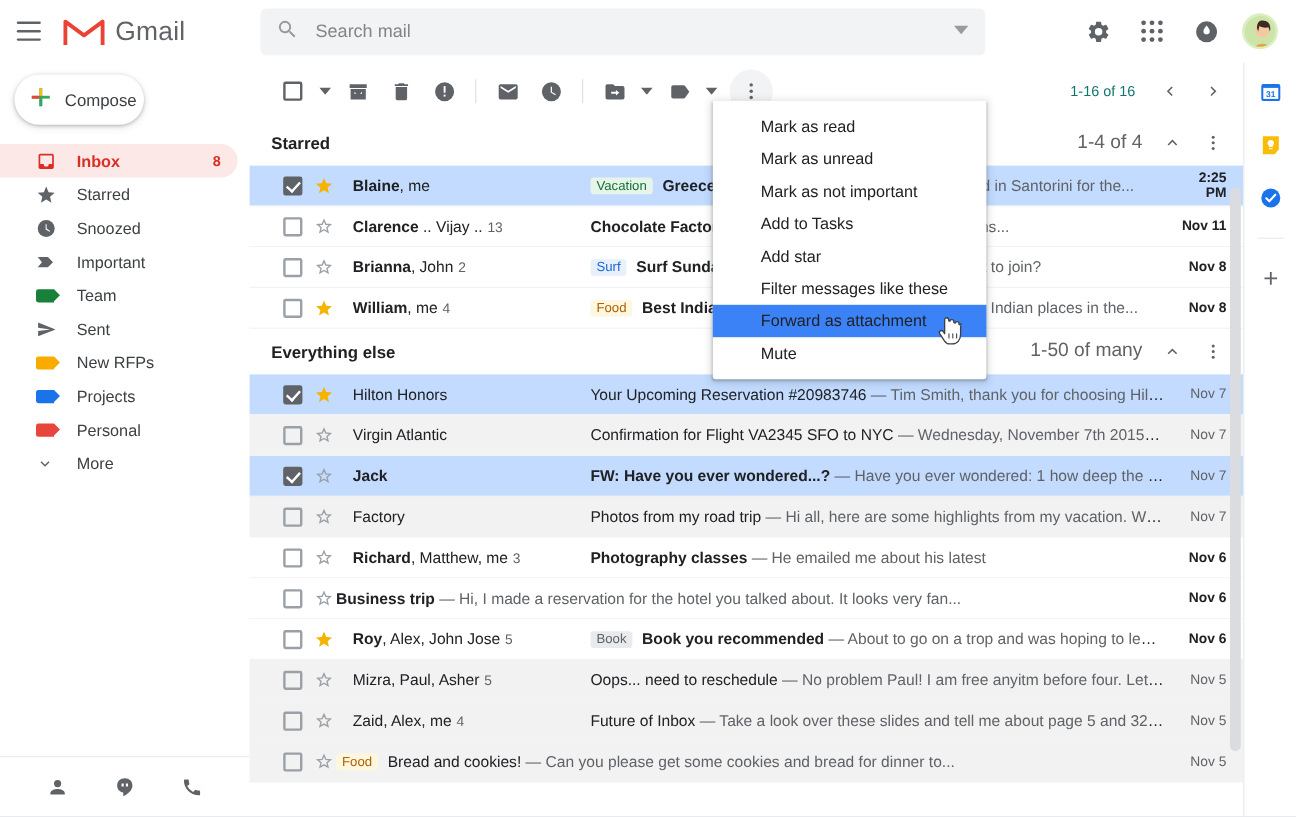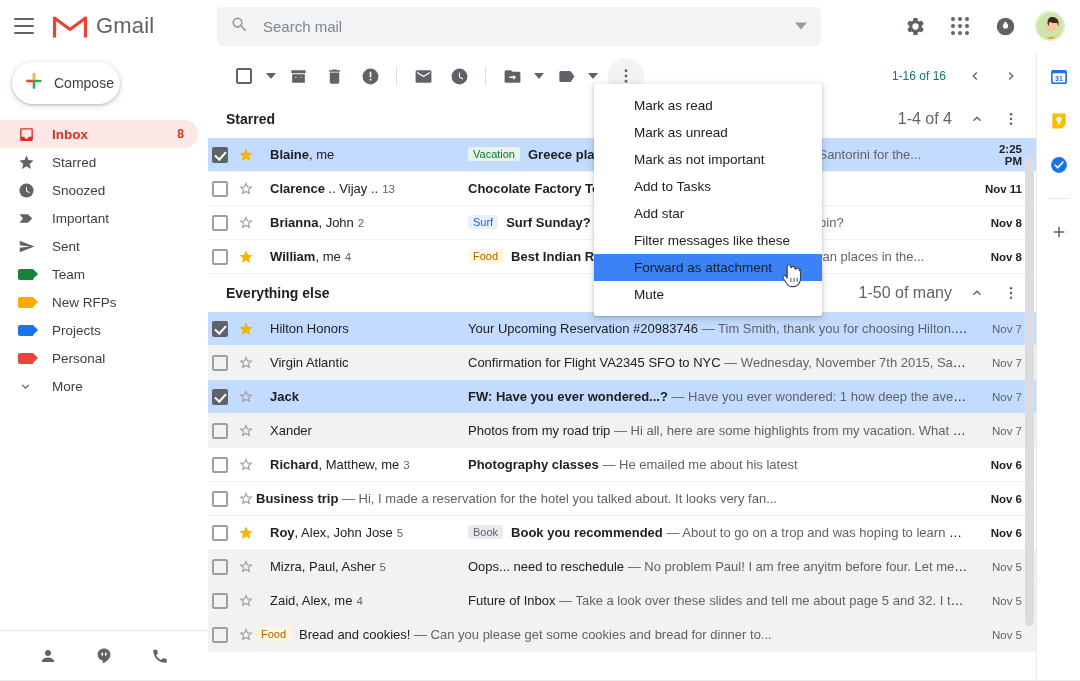--- a/index.html
+++ b/index.html
@@ -51,21 +51,21 @@
   
   .sidebar { position: absolute; left: 0; top: 52px; width: 208px; height: 629px; background: #fff; }
   .compose {
     margin: 10px 0 0 12px; width: 108px; height: 42px; border-radius: 22px;
     background: #fff; box-shadow: 0 1px 3px rgba(60,64,67,.32), 0 2px 6px 1px rgba(60,64,67,.10);
     display: flex; align-items: center; gap: 10px; padding-left: 12px; cursor: pointer;
   }
   .compose-label { font-size: 14px; color: #3c4043; }
   .navlist { margin-top: 16px; }
   .navitem {
-    height: 28px; display: flex; align-items: center; padding-left: 18px;
+    height: 28px; display: flex; align-items: center; padding-left: 30px;
     border-radius: 0 14px 14px 0; margin-right: 10px; cursor: pointer; position: relative;
   }
   .navitem .ic { width: 22px; display: flex; align-items: center; justify-content: flex-start; }
   .navitem .lbl { font-size: 13.5px; color: #3c4043; margin-left: 12px; }
   .navitem .cnt { position: absolute; right: 14px; font-size: 12px; color: #3c4043; font-weight: bold; }
   .navitem.active { background: #fce8e6; }
   .navitem.active .lbl, .navitem.active .cnt { color: #d93025; font-weight: bold; }
   .lblchip { width: 15px; height: 11px; border-radius: 2px 0 0 2px; position: relative; }
   .lblchip:after {
     content: ""; position: absolute; left: 15px; top: 0;
@@ -91,21 +91,21 @@
   .parrow { width: 34px; height: 34px; border-radius: 50%; display: flex; align-items: center; justify-content: center; cursor: pointer; }
 
   .sectionhdr { height: 38px; display: flex; align-items: center; padding-left: 18px; position: relative; }
   .sectionhdr .stitle { font-size: 14px; color: #202124; font-weight: bold; }
   .sectionhdr .sright { position: absolute; right: 8px; display: flex; align-items: center; }
   .sectionhdr .sright .ptxt { font-size: 16px; color: #5f6368; margin-right: 8px; }
 
   .listwrap { position: relative; }
   .row {
     height: 34px; display: flex; align-items: center; cursor: pointer;
-    border-bottom: 1px solid #f1f3f4; padding-left: 4px; position: relative;
+    border-bottom: 1px solid #f1f3f4; padding-left: 28px; position: relative;
     background: #fff;
   }
   .row.readrow { background: #f2f2f2; }
   .row.selected { background: #c2dbff; }
   .row .rcb { width: 16px; height: 16px; border: 2px solid #9aa0a6; border-radius: 2px; flex: none; }
   .row.selected .rcb { background: #5f6368; border-color: #5f6368; position: relative; }
   .row.selected .rcb:after {
     content: ""; position: absolute; left: 3px; top: 0px; width: 5px; height: 9px;
     border: solid #fff; border-width: 0 2px 2px 0; transform: rotate(42deg);
   }
@@ -276,32 +276,32 @@
         <span class="ic">
           <svg width="17" height="17" viewBox="0 0 24 24">
               <path fill="#5f6368" d="M2 6h12l6 6-6 6H2l5-6z"></path>
             </svg>
         </span>
         <span class="lbl">Important</span>
       </div>
 
       <div class="navitem">
         <span class="ic">
+          <span class="lblchip" style="background:#188038;color:#188038"></span>
+        </span>
+        <span class="lbl">Team</span>
+      </div>
+
+      <div class="navitem">
+        <span class="ic">
           <svg width="17" height="17" viewBox="0 0 24 24">
               <path fill="#5f6368" d="M2.5 20L23 12 2.5 4 2.5 10.2 17 12 2.5 13.8z"></path>
             </svg>
         </span>
         <span class="lbl">Sent</span>
-      </div>
-
-      <div class="navitem">
-        <span class="ic">
-          <span class="lblchip" style="background:#188038;color:#188038"></span>
-        </span>
-        <span class="lbl">Team</span>
       </div>
 
       <div class="navitem">
         <span class="ic">
           <span class="lblchip" style="background:#f9ab00;color:#f9ab00"></span>
         </span>
         <span class="lbl">New RFPs</span>
       </div>
 
       <div class="navitem">
@@ -561,21 +561,21 @@
         <span class="rdate">Nov 7</span>
       </div>
 
       <div class="row readrow">
         <span class="rcb"></span>
         <span class="rstar">
           <svg width="16" height="16" viewBox="0 0 24 24">
               <path fill="none" stroke="#9aa0a6" stroke-width="1.7" d="M12 3.6l2.3 5.2 5.7.5-4.3 3.7 1.3 5.5L12 15.6l-5 2.9 1.3-5.5L4 9.3l5.7-.5z"></path>
             </svg>
         </span>
-        <span class="rsender"><b></b><span>Xander</span></span>
+        <span class="rsender"><b></b><span>Factory</span></span>
         <span class="rsubject"><span class="subj">Photos from my road trip</span><span class="prev"> — Hi all, here are some highlights from my vacation. What do...</span></span>
         <span class="rdate">Nov 7</span>
       </div>
 
       <div class="row">
         <span class="rcb"></span>
         <span class="rstar">
           <svg width="16" height="16" viewBox="0 0 24 24">
               <path fill="none" stroke="#9aa0a6" stroke-width="1.7" d="M12 3.6l2.3 5.2 5.7.5-4.3 3.7 1.3 5.5L12 15.6l-5 2.9 1.3-5.5L4 9.3l5.7-.5z"></path>
             </svg>

